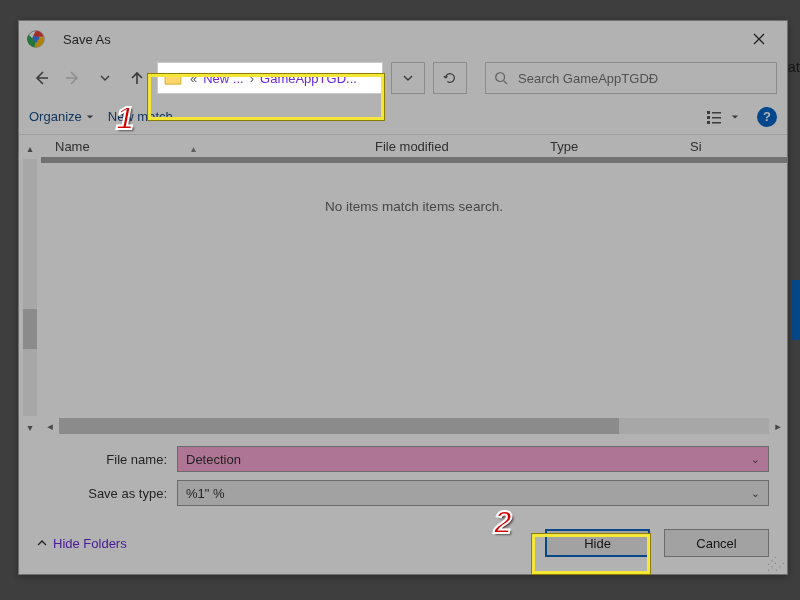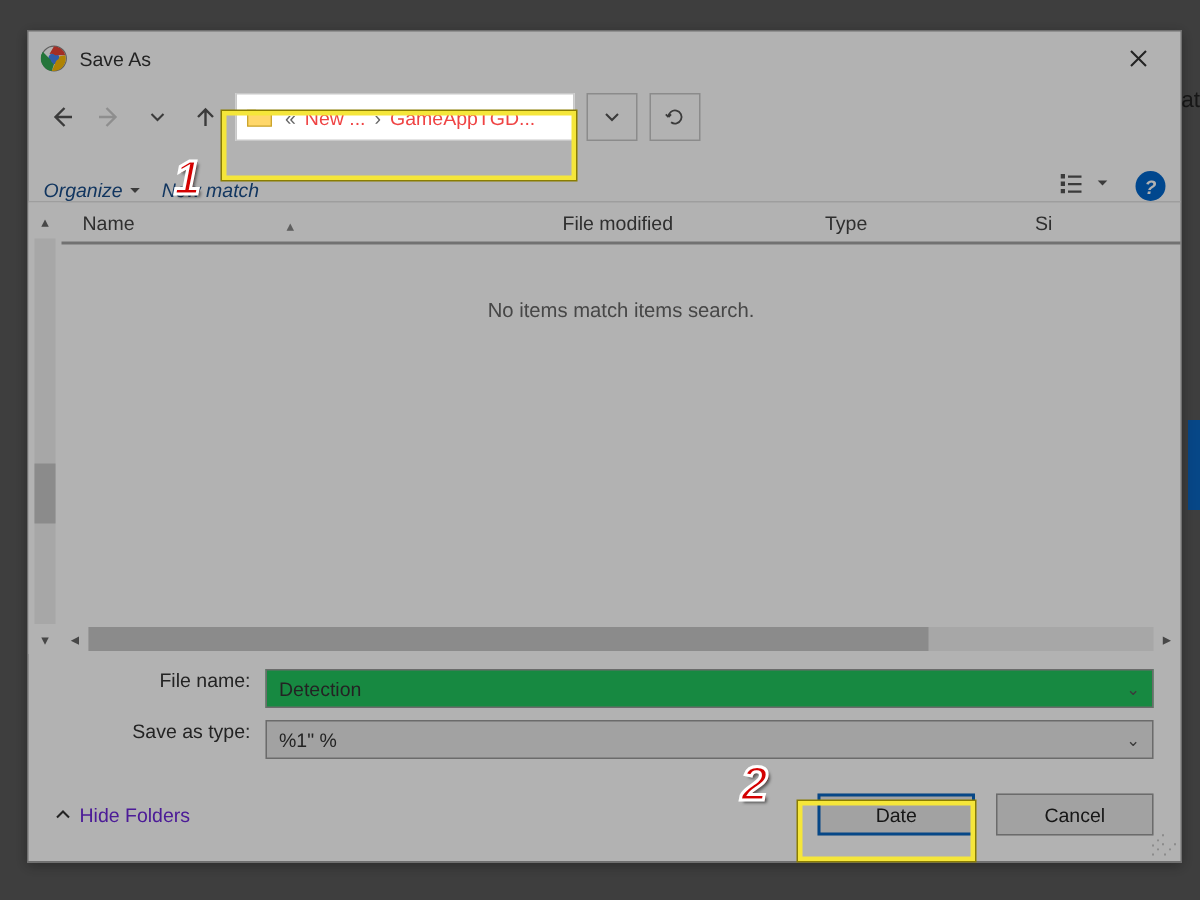--- a/index.html
+++ b/index.html
@@ -28,20 +28,21 @@
     border: 1px solid #a0a0a0;
     box-shadow: 0 2px 8px rgba(0,0,0,0.3);
     display: flex;
     flex-direction: column;
   }
   .titlebar {
     height: 36px;
     display: flex;
     align-items: center;
     padding: 0 8px;
+    gap: 10px;
   }
   .titlebar .app-icon {
     width: 18px; height: 18px; margin-right: 8px;
   }
   .titlebar .title { flex: 0 0 auto; color:#333; }
   .titlebar .spacer { flex: 1; }
   .titlebar .close {
     width: 40px; height: 32px;
     display: flex; align-items: center; justify-content: center;
     font-size: 16px; color:#333;
@@ -64,21 +65,21 @@
     border:1px solid #c8c8c8;
     height: 32px;
     padding: 0 6px;
     flex: 0 0 auto;
     width: 226px;
     background:#fff;
     position: relative;
     z-index: 60;
   }
   .breadcrumb .folder-icon { width:18px; height:14px; margin-right:6px; }
-  .breadcrumb .crumb { padding: 0 4px; color:#ef4444; white-space:nowrap; }
+  .breadcrumb .crumb { padding: 0 4px; color:#6d28d9; white-space:nowrap; }
   .breadcrumb .sep { color:#666; padding:0 2px; }
   .bc-drop {
     width:34px; height:32px; border:1px solid #c8c8c8;
     display:flex; align-items:center; justify-content:center; color:#555;
     background:#fff;
   }
   .refresh {
     width:34px; height:32px; border:1px solid #c8c8c8;
     display:flex; align-items:center; justify-content:center; color:#555;
     background:#fff;
@@ -88,24 +89,23 @@
     display:flex; align-items:center; padding:0 8px; color:#888;
     background:#fff; margin-left:10px;
   }
   .searchbox input {
     border:none; outline:none; flex:1; font-size:13px; margin-left:8px;
     color:#555; background:transparent;
   }
   .toolbar {
     height: 36px;
     border-bottom: 1px solid #e3e3e3;
-    display:flex; align-items:flex-end;
+    display:flex; align-items:center;
     padding: 0 10px; gap:14px;
     color:#1a4e8a;
-    font-style:italic;
   }
   .toolbar .org { display:flex; align-items:center; gap:4px; }
   .toolbar .spacer { flex:1; }
   .toolbar .viewbtn {
     width:40px; height:24px; display:flex; align-items:center; justify-content:center;
     color:#555;
   }
   .help {
     width:20px; height:20px; border-radius:50%;
     background:#0066cc; color:#fff; font-weight:bold;
@@ -122,45 +122,45 @@
   .navpane .scroll-up, .navpane .scroll-down {
     width:18px; height:18px; color:#666; font-size:10px;
     display:flex; align-items:center; justify-content:center;
   }
   .navpane .track { flex:1; width:14px; background:#f0f0f0; margin:2px 0; position:relative;}
   .navpane .thumb { position:absolute; left:0; width:14px; background:#c8c8c8; }
   .listarea {
     flex:1; display:flex; flex-direction:column;
   }
   .colheaders {
-    height:28px; border-bottom:2px solid #a3a3a3;
+    height:28px; border-bottom:6px solid #a3a3a3;
     display:flex; align-items:center; color:#444;
   }
   .colheaders > div { padding:0 14px; }
   .col-name { width:320px; position:relative;}
   .col-name .sort { position:absolute; left:150px; top:4px; color:#888; font-size:10px;}
   .col-date { width:175px; }
   .col-type { width:140px; }
   .col-size { flex:1; }
   .emptytext {
     text-align:center; color:#666; margin-top:36px; font-size:13.5px;
   }
   .hscroll {
     height:20px; display:flex; align-items:center;
   }
   .hscroll .harrow { width:18px; text-align:center; color:#666; font-size:11px;}
   .hscroll .htrack { flex:1; height:16px; background:#f0f0f0; position:relative;}
   .hscroll .hthumb { position:absolute; left:0; top:0; height:16px; width:560px; background:#c8c8c8;}
   .fields {
     padding:10px 18px 6px 18px;
   }
-  .fieldrow { display:flex; margin-bottom:8px;}
+  .fieldrow { display:flex; align-items:center; margin-bottom:8px;}
   .fieldrow label { width:140px; text-align:right; padding-right:10px; color:#333;}
   .combo {
-    flex:1; height:26px; border:1px solid #9a9a9a; background:#22c55e;
+    flex:1; height:26px; border:1px solid #9a9a9a; background:#f9a8d4;
     display:flex; align-items:center; padding:0 8px; justify-content:space-between;
     color:#333;
   }
   .combo.gray { background:#e9e9e9; }
   .combo .caret { color:#555; font-size:11px;}
   .footer {
     height:54px; display:flex; align-items:center; padding:0 18px 8px 18px;
   }
   .footer .hf { display:flex; align-items:center; gap:6px; color:#6d28d9;}
   .footer .spacer { flex:1; }
@@ -262,20 +262,27 @@
       <svg width="10" height="10" viewBox="0 0 10 10">
           <path d="M1 3 L5 7 L9 3" stroke="#555" stroke-width="1.4" fill="none"></path>
         </svg>
     </div>
     <div class="refresh">
       <svg width="14" height="14" viewBox="0 0 16 16">
           <path d="M3 8 a5 5 0 1 1 2 4 M3 8 l-2 -2 M3 8 l2 -2" stroke="#555" stroke-width="1.4" fill="none"></path>
         </svg>
     </div>
 
+    <div class="searchbox">
+      <svg width="14" height="14" viewBox="0 0 16 16">
+          <circle cx="7" cy="7" r="5" stroke="#888" stroke-width="1.4" fill="none"></circle>
+          <path d="M11 11 L15 15" stroke="#888" stroke-width="1.4"></path>
+        </svg>
+      <input placeholder="Search GameAppTGDĐ" style="">
+    </div>
   </div>
 
   <div class="toolbar">
     <div class="org">
       <span>Organize</span>
       <svg width="8" height="8" viewBox="0 0 10 10">
           <path d="M1 3 L5 7 L9 3" fill="#555"></path>
         </svg>
     </div>
     <div>New match</div>
@@ -344,21 +351,21 @@
   </div>
 
   <div class="footer">
     <div class="hf">
       <svg width="10" height="10" viewBox="0 0 10 10">
           <path d="M1 7 L5 3 L9 7" stroke="#333" stroke-width="1.4" fill="none"></path>
         </svg>
       <span>Hide Folders</span>
     </div>
     <span class="spacer"></span>
-    <div class="btn primary">Date</div>
+    <div class="btn primary">Hide</div>
     <div class="gap"></div>
     <div class="btn">Cancel</div>
   </div>
 
   <div class="resize-grip">⋰<br>⋰⋰</div>
 </div>
 
 <div class="dim"></div>
 <div class="hl hl1"></div>
 <div class="hl hl2"></div>

